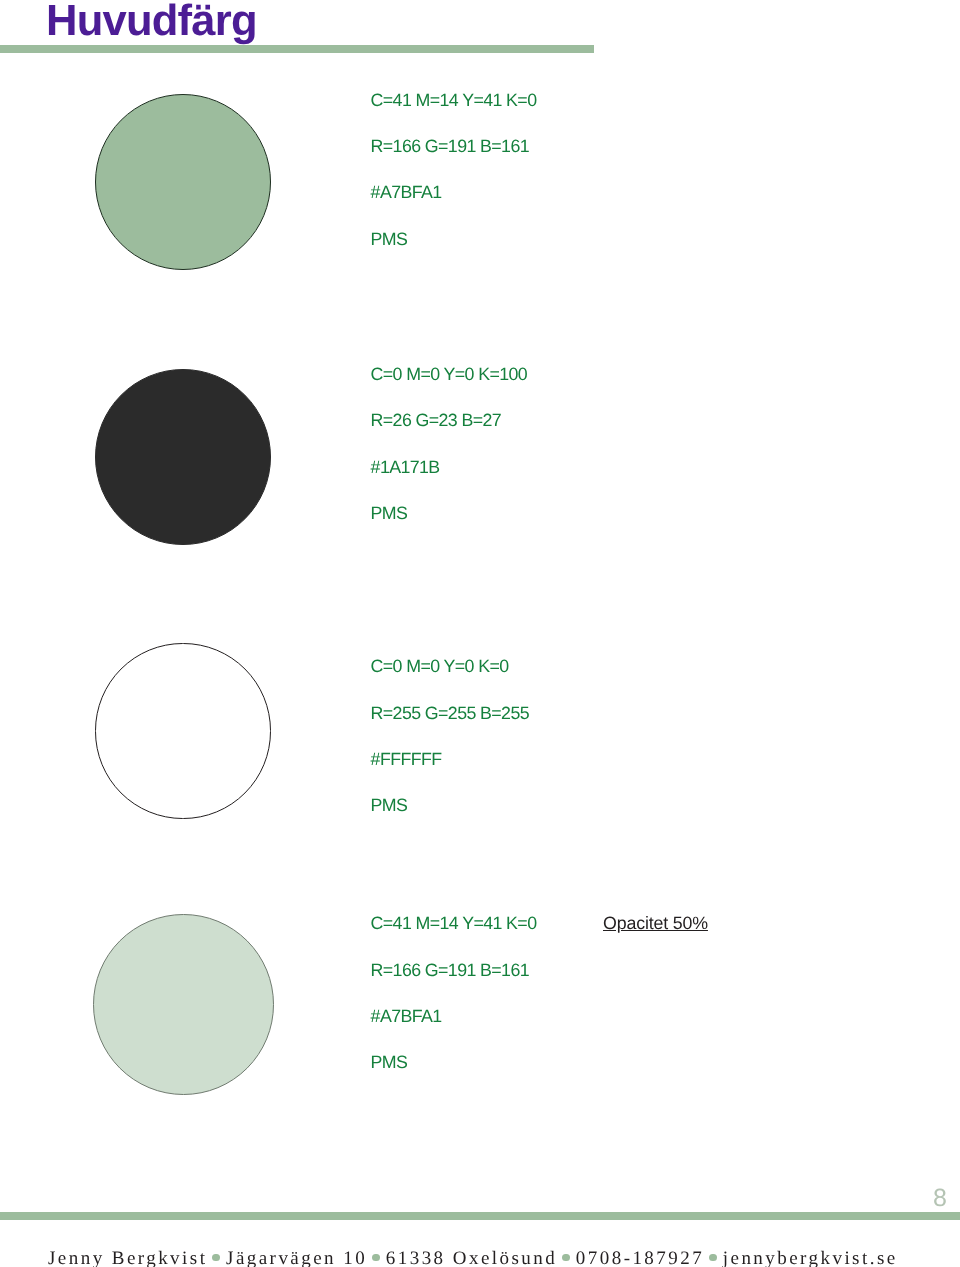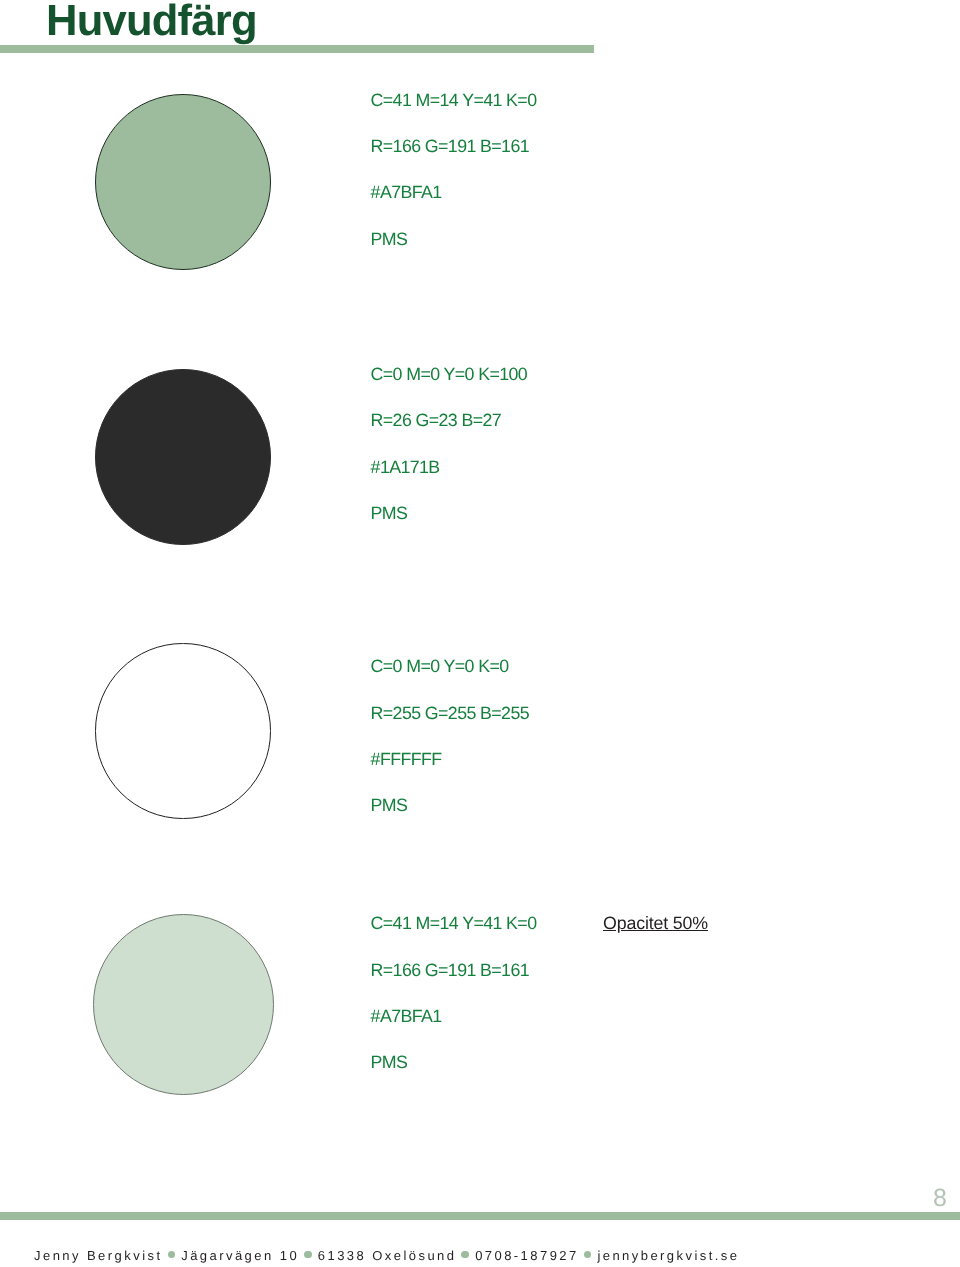--- a/index.html
+++ b/index.html
@@ -4,21 +4,21 @@
 <title>Huvudfärg</title>
 <style>
   html,body{margin:0;padding:0;}
   body{width:960px;height:1267px;background:#ffffff;
        font-family:"Liberation Sans",sans-serif;position:relative;overflow:hidden;
        -webkit-font-smoothing:antialiased;text-rendering:geometricPrecision;}
   .page{position:absolute;left:0;top:0;width:960px;height:1267px;background:#ffffff;}
 
   
   .page-title{position:absolute;left:46px;top:0;font-size:43.6px;font-weight:bold;
-              color:#14532d;letter-spacing:-0.8px;line-height:1;white-space:nowrap;}
+              color:#4c1d95;letter-spacing:-0.8px;line-height:1;white-space:nowrap;}
   .title-rule{position:absolute;left:0;top:45px;width:594px;height:7.6px;background:#9cbc9d;}
 
   
   .swatch{position:absolute;border-radius:50%;box-sizing:border-box;
           background:var(--fill,#ffffff);border:1.4px solid var(--outline,#231f20);}
   .sw1{left:95px;top:94px;width:176.3px;height:176.3px;--fill:#9cbc9d;--outline:#1d2e20;}
   .sw2{left:94.7px;top:368.7px;width:176.5px;height:176.5px;border-width:1px;--fill:#2b2b2b;--outline:#2b2b2b;}
   .sw3{left:95.3px;top:643.3px;width:175.3px;height:175.3px;border-width:1px;--fill:#ffffff;--outline:#231f20;}
   .sw4{left:92.5px;top:914.3px;width:181px;height:181px;--fill:#cedecf;--outline:#707b70;}
 
@@ -29,22 +29,22 @@
   .info1{top:91.5px;}
   .info2{top:366px;}
   .info3{top:642.2px;margin-top:16px;}
   .info4{top:915.2px;}
 
   .opacity-note{position:absolute;left:603px;top:915.2px;font-size:17.8px;
                 letter-spacing:-0.15px;color:#231f20;line-height:1;white-space:nowrap;text-decoration:underline;}
 
   
   .footer-rule{position:absolute;left:0;top:1212px;width:960px;height:7.6px;background:#9cbc9d;}
-  .footer-text{position:absolute;left:34px;top:1248.5px;font-size:13px;letter-spacing:2.45px;
-               color:#231f20;line-height:1;white-space:nowrap;}
+  .footer-text{position:absolute;left:48px;top:1248.5px;font-size:19px;letter-spacing:2.45px;
+               color:#231f20;line-height:1;white-space:nowrap;font-family:Liberation Serif, serif;}
   .footer-text .sep{display:inline-block;width:7.5px;height:7.5px;border-radius:50%;
                     background:#9cbc9d;margin:0 6.2px 0 5.0px;vertical-align:middle;
                     position:relative;top:-1.5px;}
   .page-num{position:absolute;right:13px;top:1185.5px;font-size:25px;font-weight:normal;
             color:#b5c4b4;line-height:1;}
 </style>
 </head>
 <body>
 
 <div class="page">

